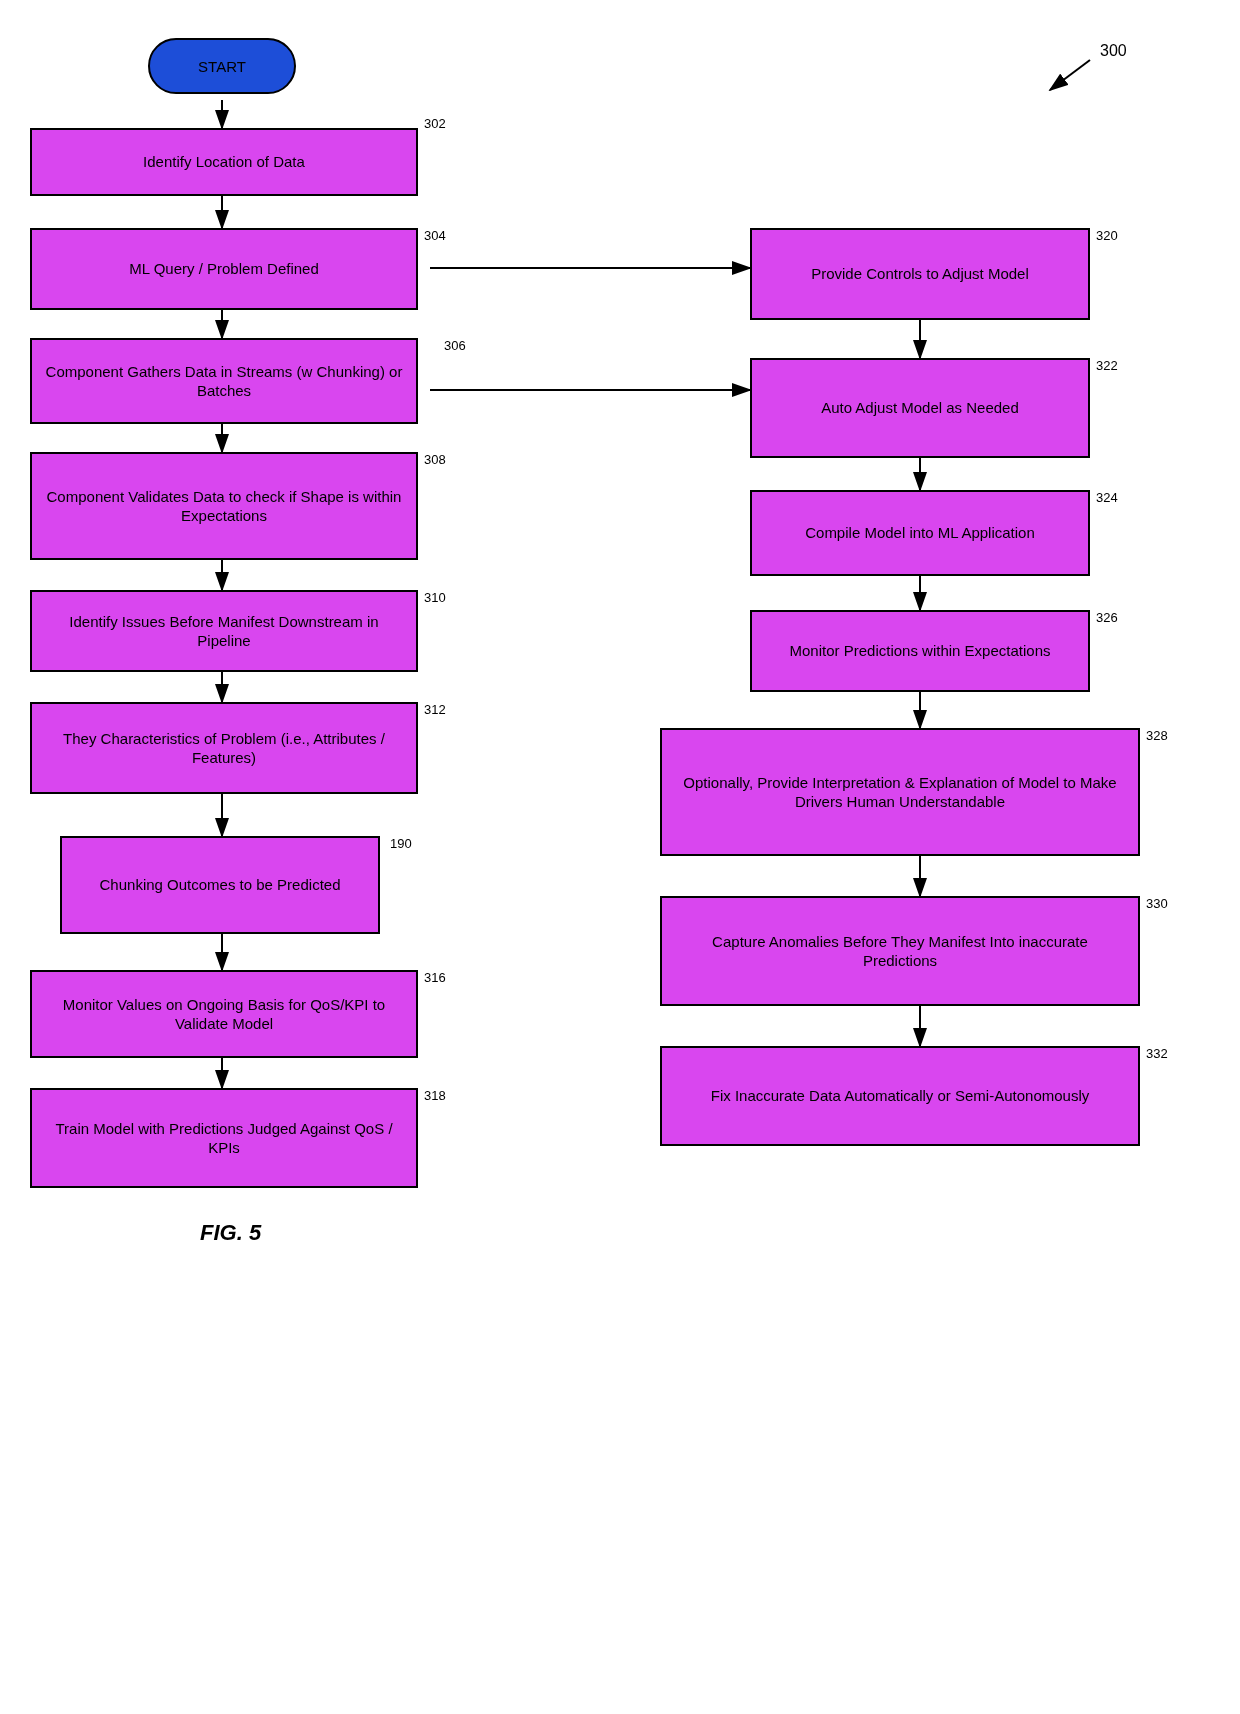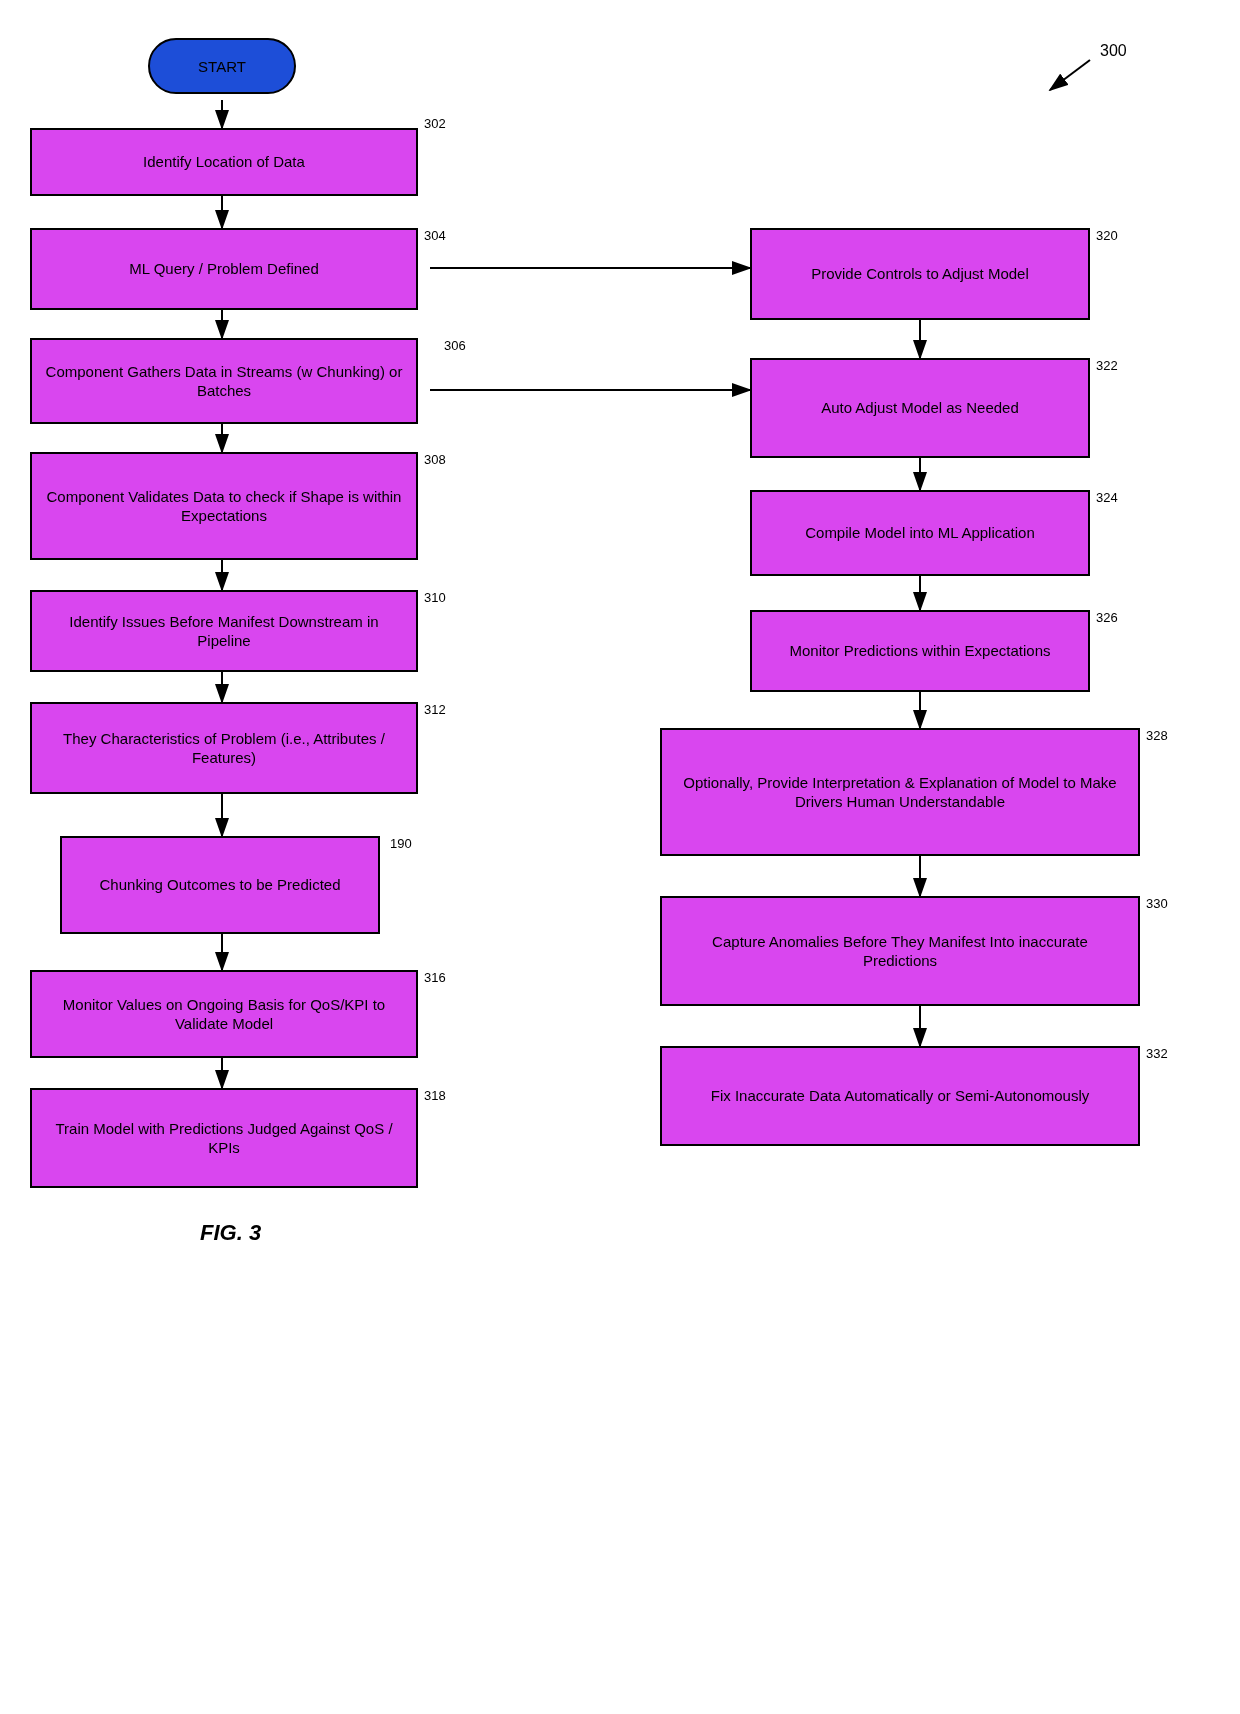--- a/index.html
+++ b/index.html
@@ -186,16 +186,16 @@
   <div class="box" style="left:660px; top:896px; width:480px; height:110px;">
     <span>Capture Anomalies Before They Manifest Into inaccurate Predictions</span>
   </div>
   <span class="ref-num" style="left:1146px; top:896px;">330</span>
 
   <div class="box" style="left:660px; top:1046px; width:480px; height:100px;">
     <span>Fix Inaccurate Data Automatically or Semi-Autonomously</span>
   </div>
   <span class="ref-num" style="left:1146px; top:1046px;">332</span>
 
-  <div class="fig-label" style="left:200px; top:1220px;">FIG. 3</div>
+  <div class="fig-label" style="left:200px; top:1220px;">FIG. 5</div>
 
   <span class="ref-num" style="left:1100px; top:42px; font-size:16px;">300</span>
 </div>
 
 </body></html>

